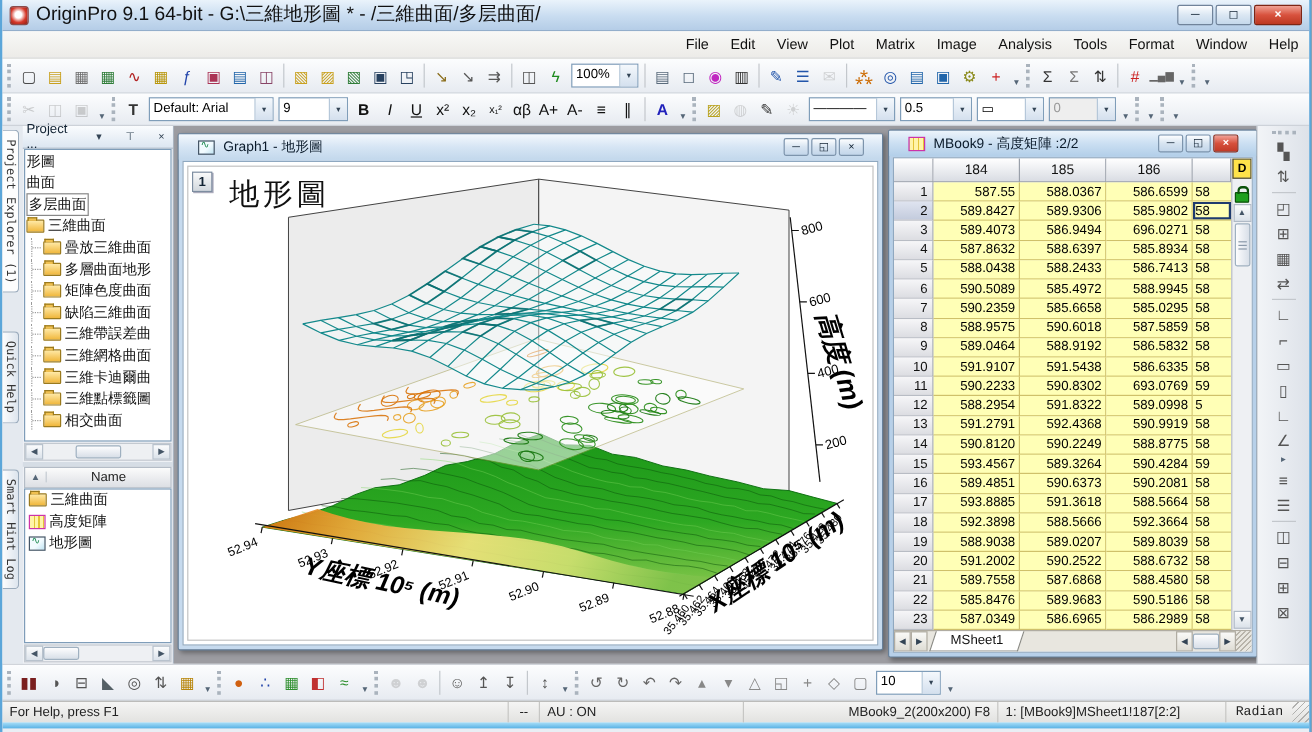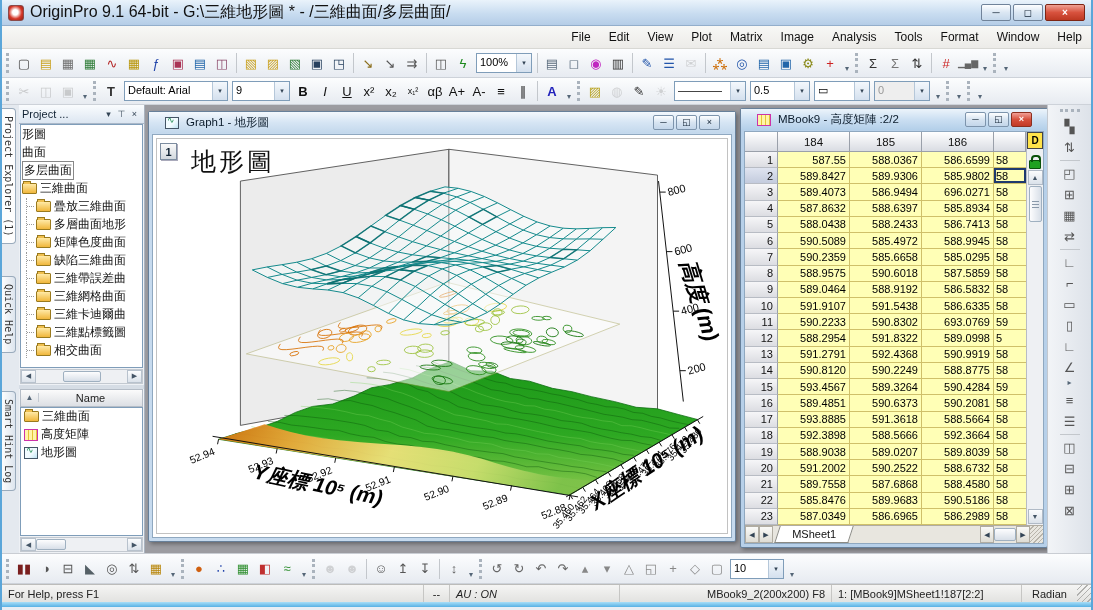--- a/index.html
+++ b/index.html
@@ -28,21 +28,21 @@
   .combo .cv{flex:1;font-size:11px;padding:2px 3px;white-space:nowrap;overflow:hidden;color:#000;}
   .combo .cb{width:15px;border-left:1px solid #b5c7d9;background:linear-gradient(#f4f8fc,#d4e0ee);font-size:7px;display:flex;align-items:center;justify-content:center;color:#345;}
   .combo.dis{background:#eee;} .combo.dis .cv{color:#999;}
   
   .main{display:flex;height:448px;}
   .left{width:143px;flex:none;display:flex;background:#dfe5ec;}
   .vtabs{width:17px;flex:none;display:flex;flex-direction:column;align-items:flex-start;background:#e4e9ef;}
   .vtab{writing-mode:vertical-rl;font-size:10px;font-family:"DejaVu Sans Mono",monospace;color:#333;padding:7px 1px;border:1px solid #9aabbc;border-left:none;
     border-radius:0 4px 4px 0;background:linear-gradient(90deg,#fdfdfd,#dde5ee);}
   .sidepanels{width:126px;flex:none;display:flex;flex-direction:column;border-right:1px solid #aab4c0;background:#eef1f5;}
-  .panelhdr{height:19px;display:flex;align-items:center;font-size:11px;color:#123;padding:0 3px;gap:0;
+  .panelhdr{height:19px;display:flex;align-items:center;font-size:11px;color:#123;padding:0 3px;gap:13px;
     background:linear-gradient(#fafcfe,#dce6f1);border-bottom:1px solid #aab8c8;}
   .phbtn{width:13px;text-align:center;font-size:9px;color:#345;}
   .treewrap{flex:1;background:#fff;border:1px solid #7f9db9;margin:0 1px;overflow:hidden;font-size:12px;}
   .tree-row{height:18px;display:flex;align-items:center;white-space:nowrap;color:#111;}
   .tree-row.sel .lbl{border:1px solid #888;background:#fff;padding:0 1px;}
   .tc{width:9px;height:16px;border-left:1px dotted #9a9a9a;position:relative;margin-left:5px;flex:none;}
   .tc::after{content:"";position:absolute;top:8px;left:0;width:7px;border-top:1px dotted #9a9a9a;}
   .fico{width:15px;height:11px;background:linear-gradient(#ffe9a6,#f0b73c);border:1px solid #9a7a1e;border-radius:1px;position:relative;margin:0 3px 0 1px;flex:none;}
   .fico::before{content:"";position:absolute;top:-3px;left:0;width:6px;height:2px;background:#f0c050;border:1px solid #9a7a1e;border-bottom:none;}
   .mico{width:14px;height:12px;border:1px solid #cc33aa;background:repeating-linear-gradient(90deg,#fff4a8 0 3px,#e3c437 3px 4px);flex:none;margin:0 3px 0 1px;}
@@ -886,20 +886,20 @@
       <div class="combo" style="width: 54px;">
         <span class="cv">10</span>
         <span class="cb">▾</span>
       </div>
       <div class="chev">▾</div>
     </div>
 
   <div class="status">
     <div class="sseg first">For Help, press F1</div>
     <div class="sseg" style="width:26px;justify-content:center;">--</div>
-    <div class="sseg" style="width:170px;font-style:italic;">AU : ON</div>
+    <div class="sseg" style="width:170px;">AU : ON</div>
     <div class="sseg" style="width:212px;justify-content:flex-end;">MBook9_2(200x200) F8</div>
     <div class="sseg" style="width:190px;">1: [MBook9]MSheet1!187[2:2]</div>
-    <div class="sseg" style="width:56px;justify-content:center;">Radian</div>
+    <div class="sseg" style="width:56px;justify-content:center;font-family:Liberation Mono, monospace;">Radian</div>
     <div class="sgrip"></div>
   </div>
   <div class="aerostrip"></div>
 </div>
 
 </body></html>

